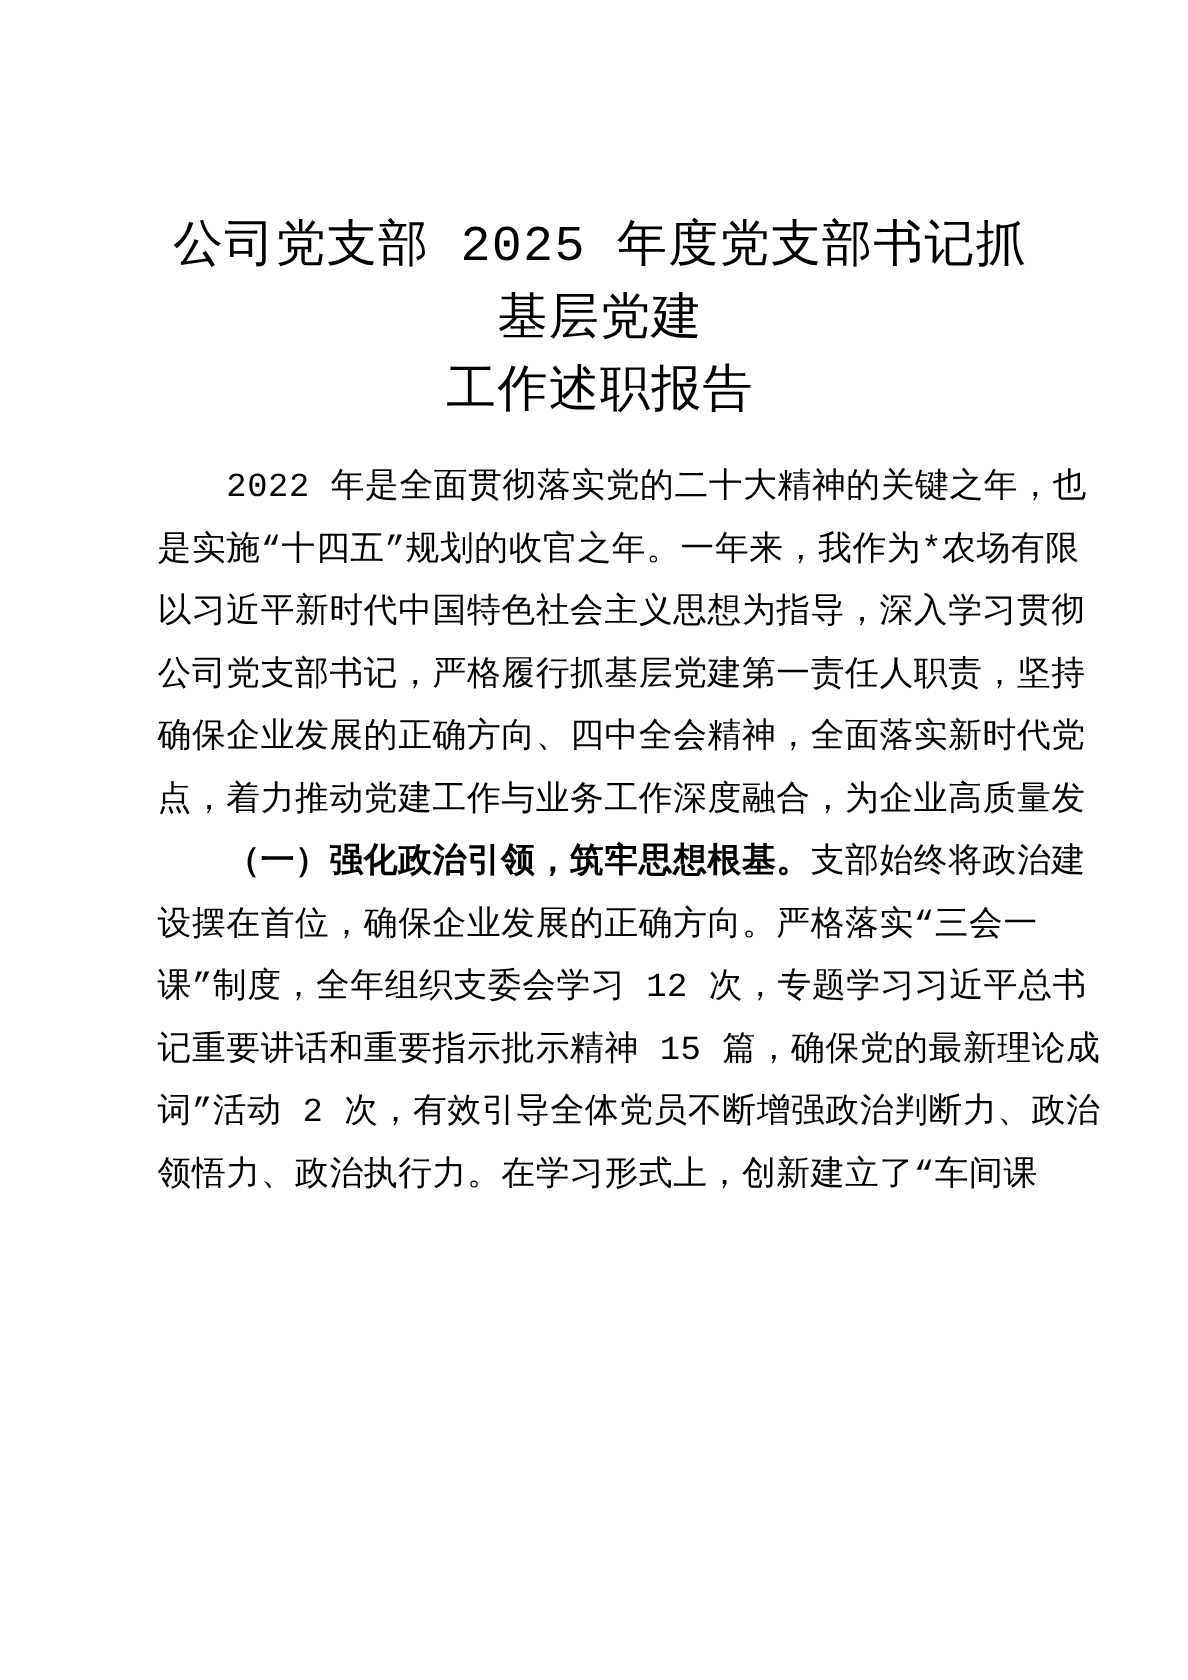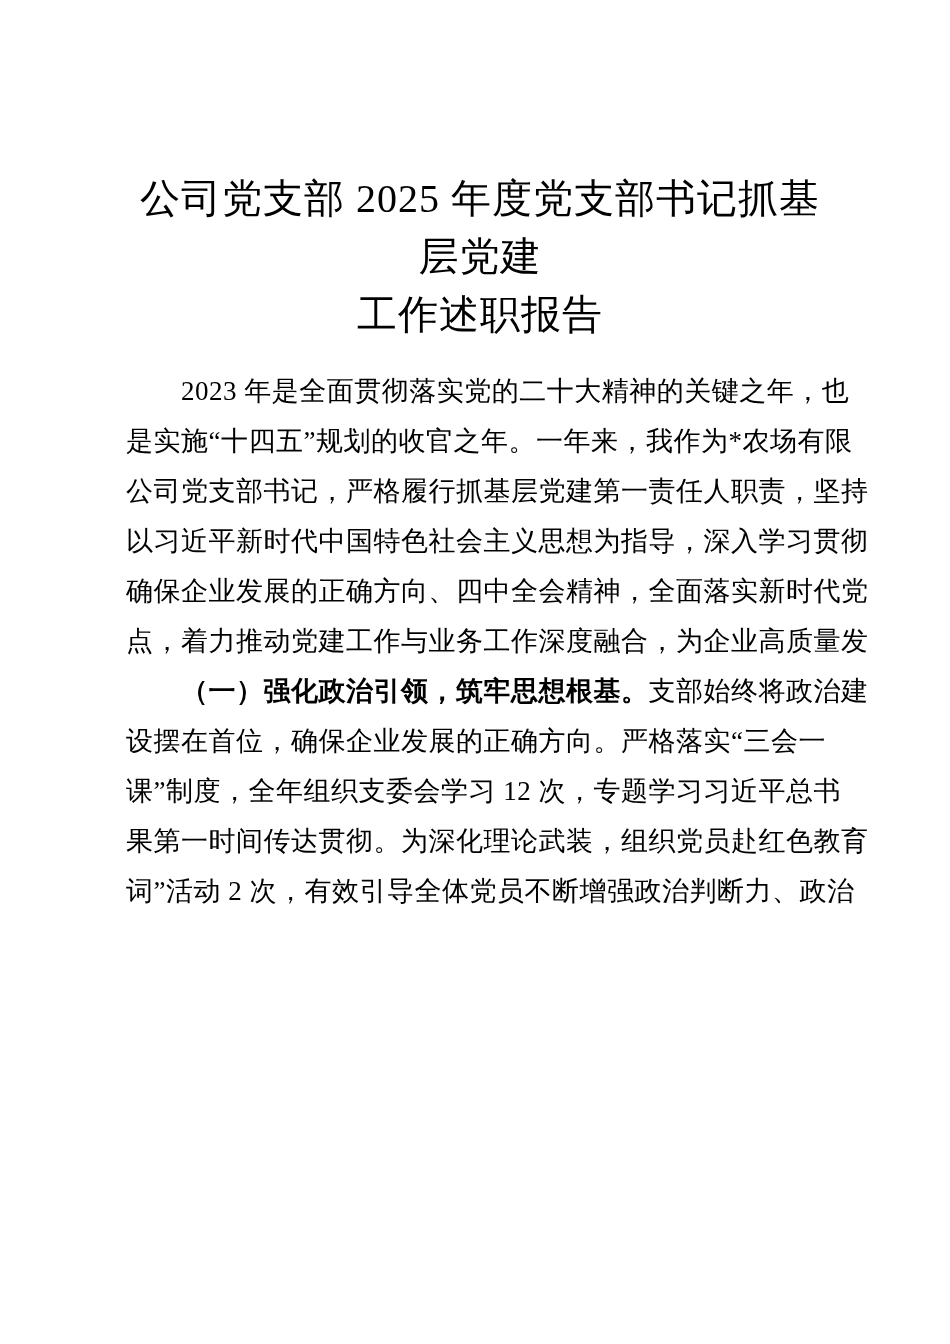--- a/index.html
+++ b/index.html
@@ -6,21 +6,21 @@
     margin: 0;
     padding: 0;
     background: #ffffff;
   }
   .page {
     position: relative;
     width: 950px;
     height: 1344px;
     background: #ffffff;
     color: #000000;
-    font-family: Liberation Serif, serif;
+    font-family: Liberation Mono, monospace;
     box-sizing: border-box;
     padding: 170px 116px 0 126px;
     overflow: hidden;
   }
   .doc-title {
     margin: 0 0 22px 0;
     font-size: 40px;
     line-height: 58px;
     font-weight: 400;
     text-align: center;
@@ -44,28 +44,29 @@
 
 <div class="page">
 
   <h1 class="doc-title">
     <span class="title-line">公司党支部 2025 年度党支部书记抓基层党建</span>
     <span class="title-line">工作述职报告</span>
   </h1>
 
   <div class="doc-body">
 
-    <div class="line indent">2023 年是全面贯彻落实党的二十大精神的关键之年，也</div>
+    <div class="line indent">2022 年是全面贯彻落实党的二十大精神的关键之年，也</div>
     <div class="line">是实施“十四五”规划的收官之年。一年来，我作为*农场有限</div>
+    <div class="line">以习近平新时代中国特色社会主义思想为指导，深入学习贯彻</div>
     <div class="line">公司党支部书记，严格履行抓基层党建第一责任人职责，坚持</div>
-    <div class="line">以习近平新时代中国特色社会主义思想为指导，深入学习贯彻</div>
     <div class="line">确保企业发展的正确方向、四中全会精神，全面落实新时代党</div>
     <div class="line">点，着力推动党建工作与业务工作深度融合，为企业高质量发</div>
 
 
     <div class="line indent"><span class="bold-lead">（一）强化政治引领，筑牢思想根基。</span><span>支部始终将政治建</span></div>
     <div class="line">设摆在首位，确保企业发展的正确方向。严格落实“三会一</div>
     <div class="line">课”制度，全年组织支委会学习 12 次，专题学习习近平总书</div>
-    <div class="line">果第一时间传达贯彻。为深化理论武装，组织党员赴红色教育</div>
+    <div class="line">记重要讲话和重要指示批示精神 15 篇，确保党的最新理论成</div>
     <div class="line">词”活动 2 次，有效引导全体党员不断增强政治判断力、政治</div>
+    <div class="line">领悟力、政治执行力。在学习形式上，创新建立了“车间课</div>
 
   </div>
 </div>
 
 </body></html>

